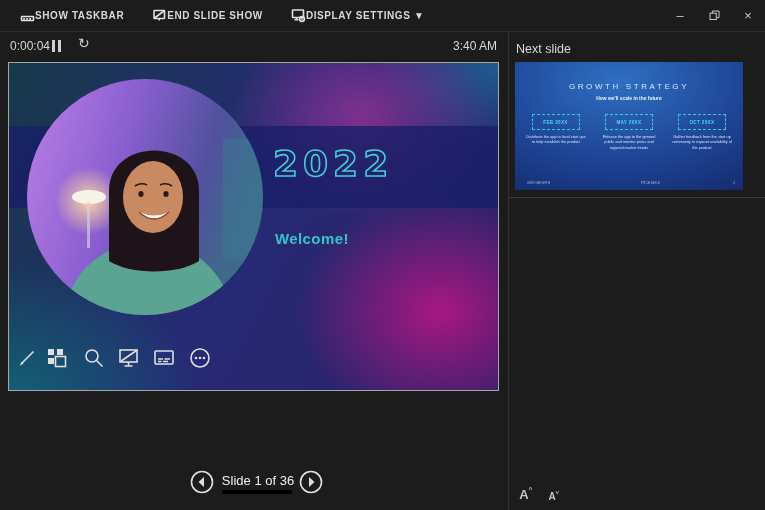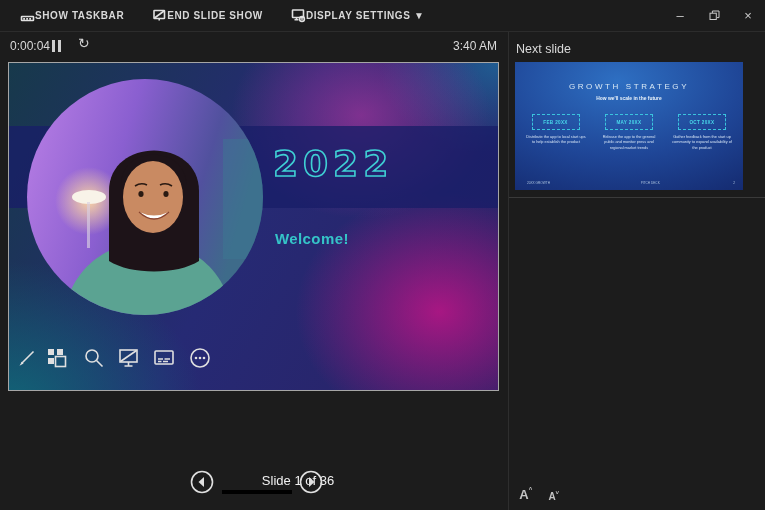--- a/index.html
+++ b/index.html
@@ -70,21 +70,21 @@
 
   
   .tools { position:absolute; left:0; top:344px; width:500px; height:30px; }
   .tool-btn { position:absolute; top:0; width:26px; height:28px; display:flex; align-items:center; justify-content:center; }
   .tool-btn svg { width:24px; height:24px; }
 
   
   .navrow { position:absolute; left:0; top:468px; width:508px; height:34px; }
   .nav-btn { position:absolute; top:2px; width:24px; height:24px; }
   .nav-prev { left:190px; } .nav-next { left:299px; }
-  .nav-label { position:absolute; left:221px; top:5px; width:74px; text-align:center; font-size:13px; color:#f0f0f0;margin-left:40px; }
+  .nav-label { position:absolute; left:221px; top:5px; width:74px; text-align:center; font-size:13px; color:#f0f0f0; }
   .progress { position:absolute; left:222px; top:22px; width:70px; height:4px; background:#000; }
   .progress-fill { height:100%; background:#fff; }
 
   
   .rightpanel {
     position:absolute; left:508px; top:32px; width:257px; height:478px;
     border-left:1px solid #2e2e2e;
   }
   .next-label { position:absolute; left:7px; top:10px; font-size:12.5px; color:#d9d9d9;text-align:center; }
   .thumb {

